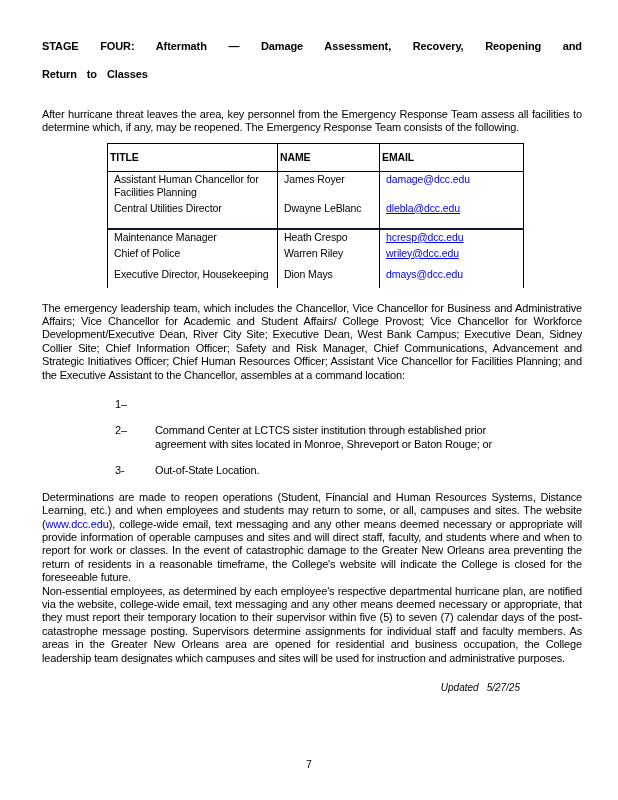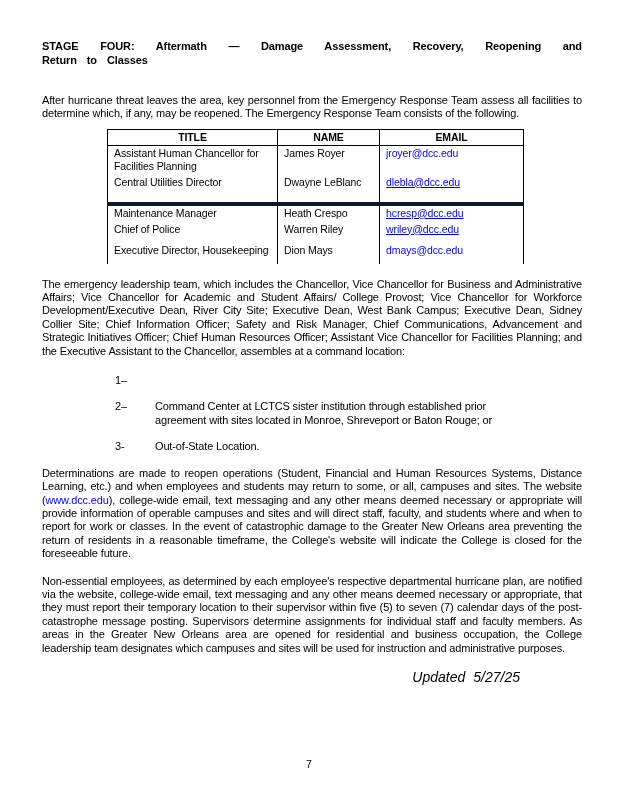--- a/index.html
+++ b/index.html
@@ -26,31 +26,31 @@
     letter-spacing: -0.1px;
   }
   .title-line1 {
     display: block;
     text-align: justify;
     text-align-last: justify;
   }
   .title-line2 {
     display: block;
     word-spacing: 7px;
-    margin-top: 1px;
+    margin-top: 15px;
   }
   .para {
     text-align: justify;
     letter-spacing: -0.15px;
     margin: 0;
   }
   .para-intro { margin-top: 26px; }
   .para-leadership { margin-top: 14px; }
   .para-determinations { margin-top: 6px; }
-  .para-nonessential { margin-top: 14px; }
+  .para-nonessential { }
 
   table.contact-table {
     margin: 8px 0 0 65px;
     width: 416px;
     border-collapse: collapse;
     table-layout: fixed;
   }
   .contact-table col.c-title { width: 170px; }
   .contact-table col.c-name  { width: 102px; }
   .contact-table col.c-email { width: 144px; }
@@ -60,25 +60,25 @@
     padding: 1px 6px 2px 6px;
     vertical-align: top;
     text-align: left;
     font-size: 10.5px;
     line-height: 13px;
     letter-spacing: -0.1px;
   }
   .contact-table thead th {
     border-top: 1px solid #000;
     border-bottom: 1px solid #000;
-    text-align: center;
+    text-align: left;
     font-weight: 700;
-    padding: 1px 2px;
+    padding: 7px 2px;
   }
-  .contact-table tbody.group-b tr:first-child td { border-top: 4px solid #0f172a; margin-top: 38px; }
+  .contact-table tbody.group-b tr:first-child td { border-top: 2px solid #0f172a; margin-top: 38px; }
   .contact-table tr.pb-lg td { padding-bottom: 13px; }
   .contact-table tr.pb-md td { padding-bottom: 7px; }
   .link {
     color: #0000FF;
     text-decoration: none;
     cursor: pointer;
   }
   .link.u { text-decoration: underline; }
 
   .cmd-list { margin-top: 16px; }
@@ -87,21 +87,21 @@
     margin: 0 0 13px 73px;
   }
   .cmd-num { width: 40px; flex: 0 0 40px; }
   .cmd-text { width: 352px; text-align: left; letter-spacing: -0.15px; }
 
   .updated-note {
     margin-top: 16px;
     padding-right: 62px;
     text-align: right;
     font-style: italic;
-    font-size: 14px;
+    font-size: 10px;
   }
   .updated-date { margin-left: 8px; }
 
   .page-number {
     position: absolute;
     top: 758px;
     left: 0;
     right: 0;
     text-align: center;
     font-size: 10.5px;
@@ -130,21 +130,21 @@
         <tr>
           <th>TITLE</th>
           <th>NAME</th>
           <th>EMAIL</th>
         </tr>
       </thead>
       <tbody class="group-a">
         <tr class="pb-sm">
           <td>Assistant Human Chancellor for Facilities Planning</td>
           <td>James Royer</td>
-          <td><span class="link">jroyer@dcc.edu</span></td>
+          <td><span class="link">damage@dcc.edu</span></td>
         </tr>
         <tr class="pb-lg">
           <td>Central Utilities Director</td>
           <td>Dwayne LeBlanc</td>
           <td><span class="link u">dlebla@dcc.edu</span></td>
         </tr>
       </tbody>
       <tbody class="group-b">
         <tr>
           <td>Maintenance Manager</td>

